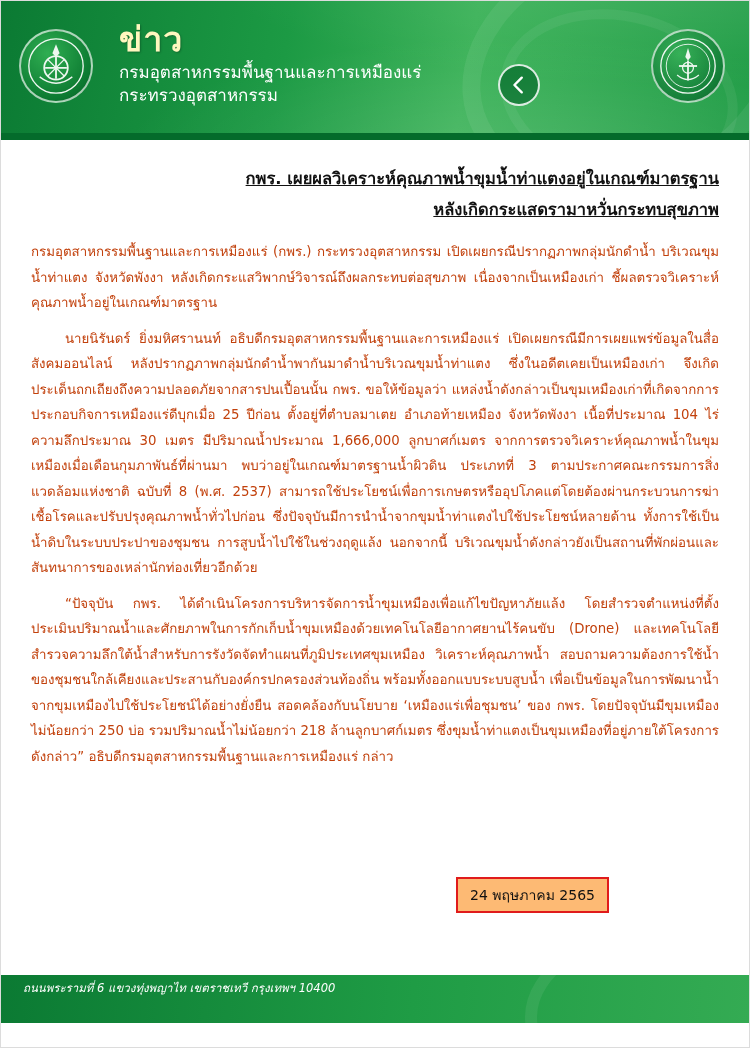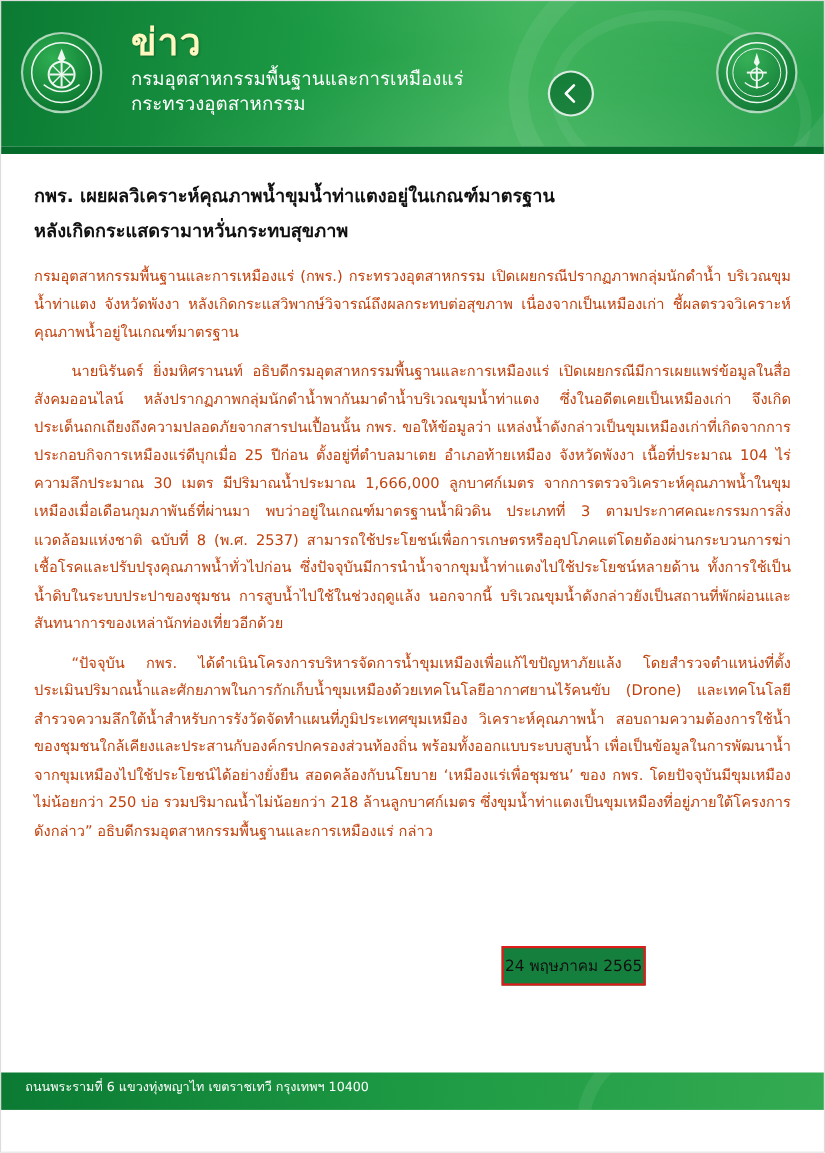--- a/index.html
+++ b/index.html
@@ -117,73 +117,75 @@
     background: #046b2b;
   }
 
   
   .content {
     padding: 24px 30px 10px 30px;
     height: 836px;
     position: relative;
   }
   .doc-title {
-    text-align: left;
+    text-align: right;
     color: #111111;
     font-size: 16.5px;
     font-weight: bold;
     line-height: 1.85;
     margin-bottom: 14px;
+    text-decoration: underline;
   }
   p.body {
     font-size: 13.3px;
     color: #c2410c;
     line-height: 1.92;
     text-align: justify;
     text-justify: inter-word;
     margin: 0 0 10px 0;
   }
   .indent { text-indent: 34px; }
   .b { font-weight: normal; }
 
   .date-stamp {
     position: absolute;
     left: 455px;
-    top: 720px;
+    top: 737px;
     border: 2px solid #e01b1b;
-    padding: 5px 1px;
+    padding: 5px 12px;
     font-size: 14px;
     color: #111;
-    background: #15803d;
+    background: #fdba74;
   }
 
   
   .footer {
     position: absolute;
     left: 0; right: 0; bottom: 0;
     height: 72px;
   }
   .footer-web {
     height: 28px;
     background: #ffffff;
     display: flex;
     align-items: center;
     justify-content: center;
     font-size: 11.5px;
     color: #1466b0;
     font-weight: bold;
   }
   .footer-web .sep { color: #444; font-weight: normal; margin: 0 6px; }
   .footer-green {
-    height: 34px;
+    height: 48px;
     background: linear-gradient(95deg, #0b7a33 0%, #1f9c45 55%, #34ab53 100%);
     color: #ffffff;
     padding: 4px 0 0 22px;
     position: relative;
     overflow: hidden;
+    font-style: italic;
   }
   .footer-green::after {
     content: "";
     position: absolute;
     right: -60px; top: -50px;
     width: 260px; height: 160px;
     border-radius: 50%;
     border: 12px solid rgba(255,255,255,0.07);
   }
   .f-line {

